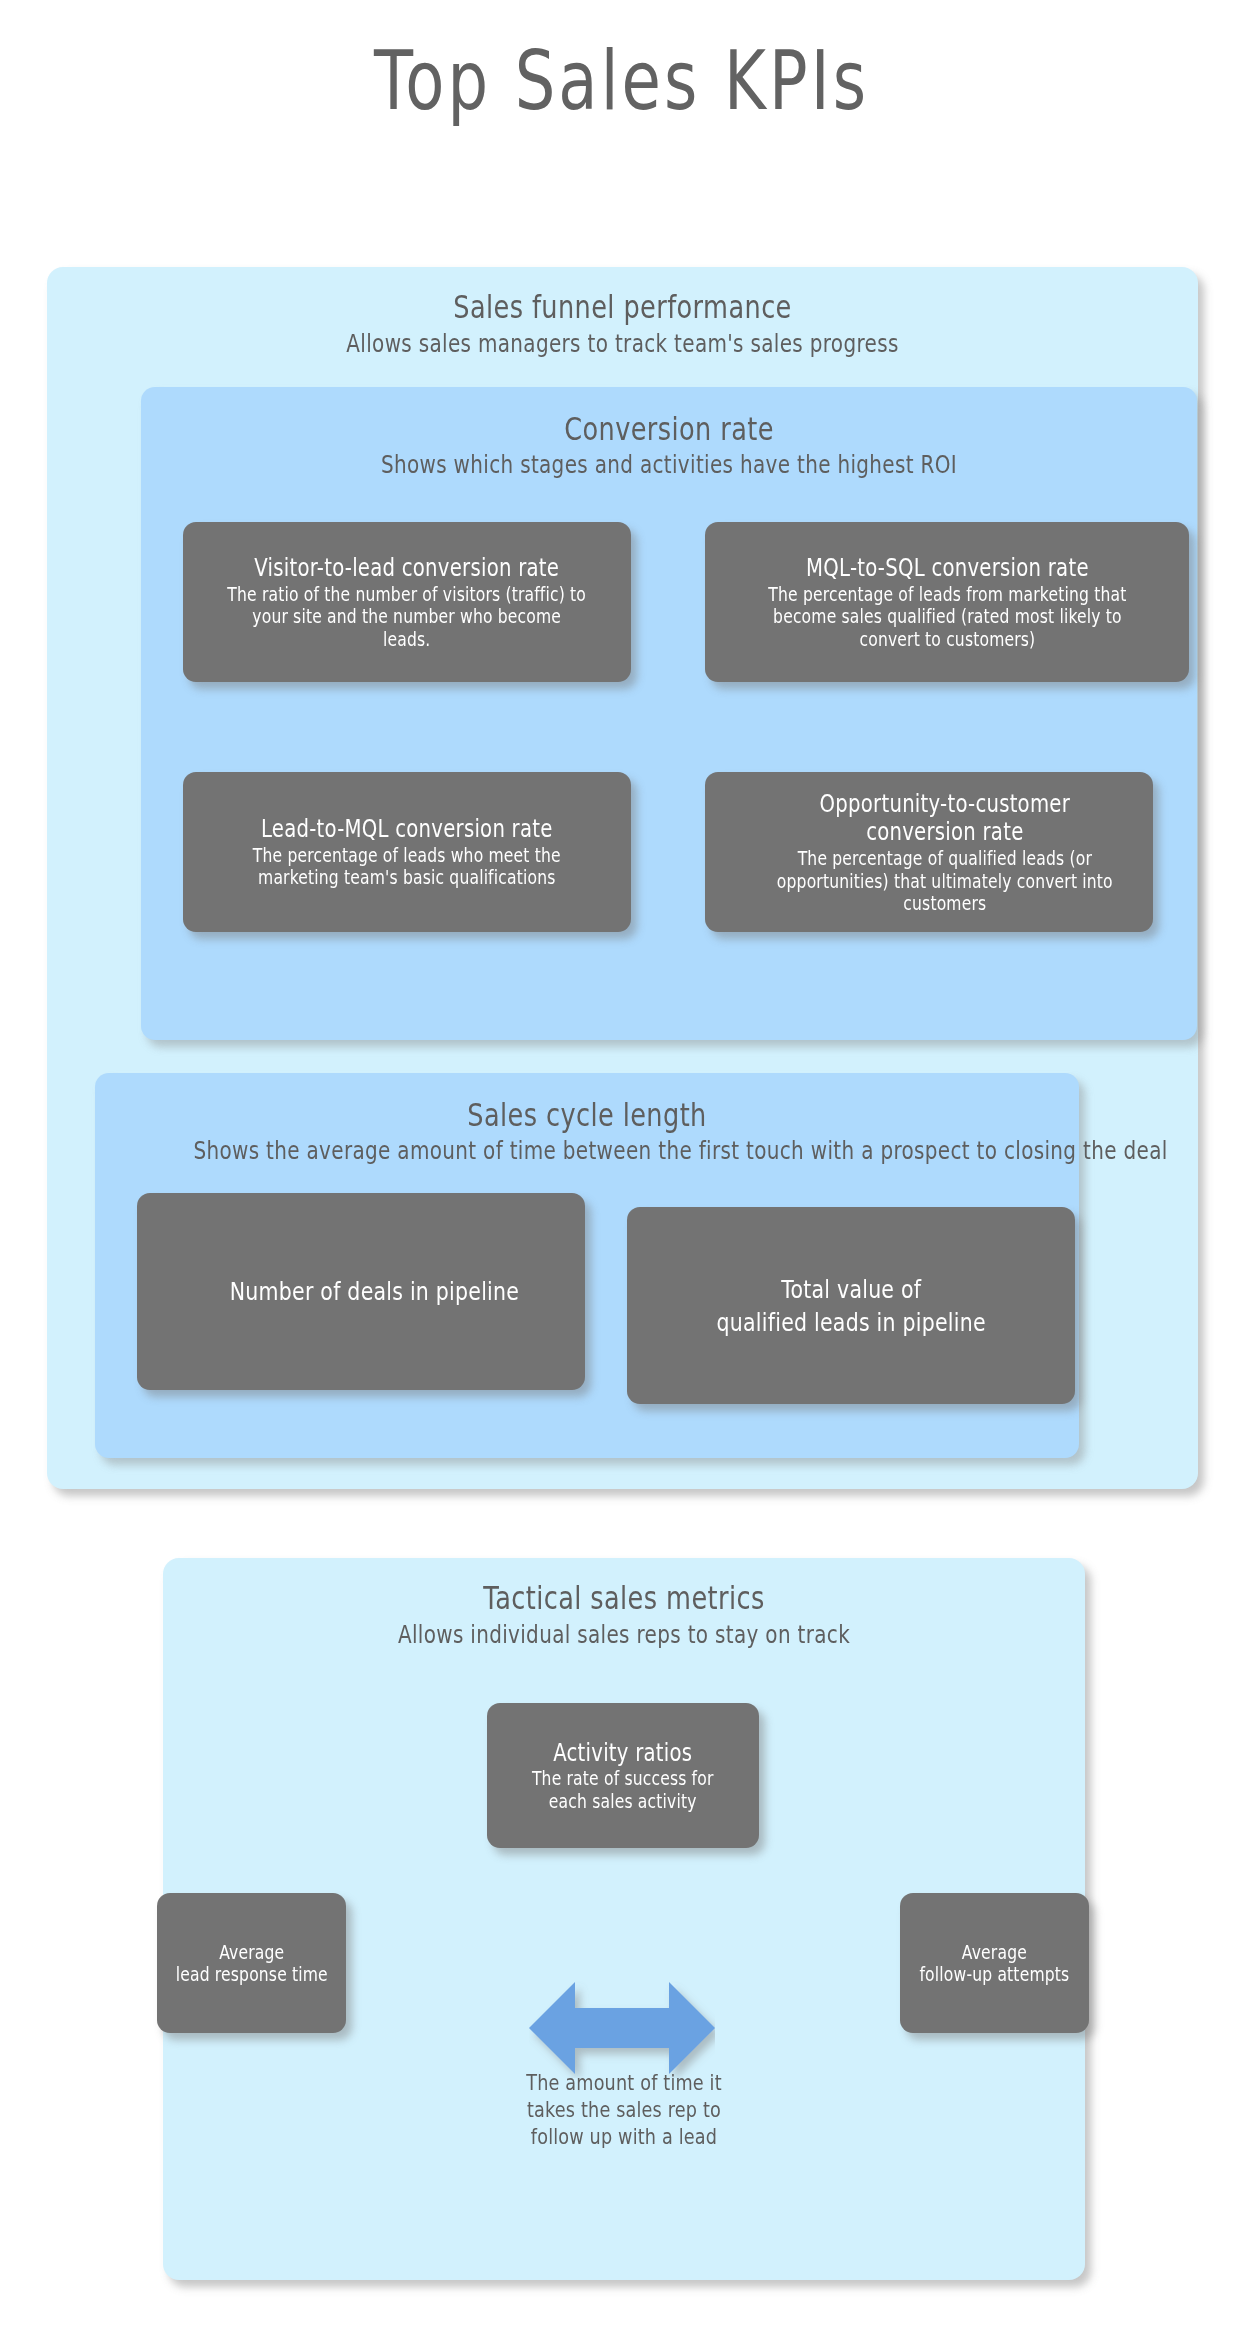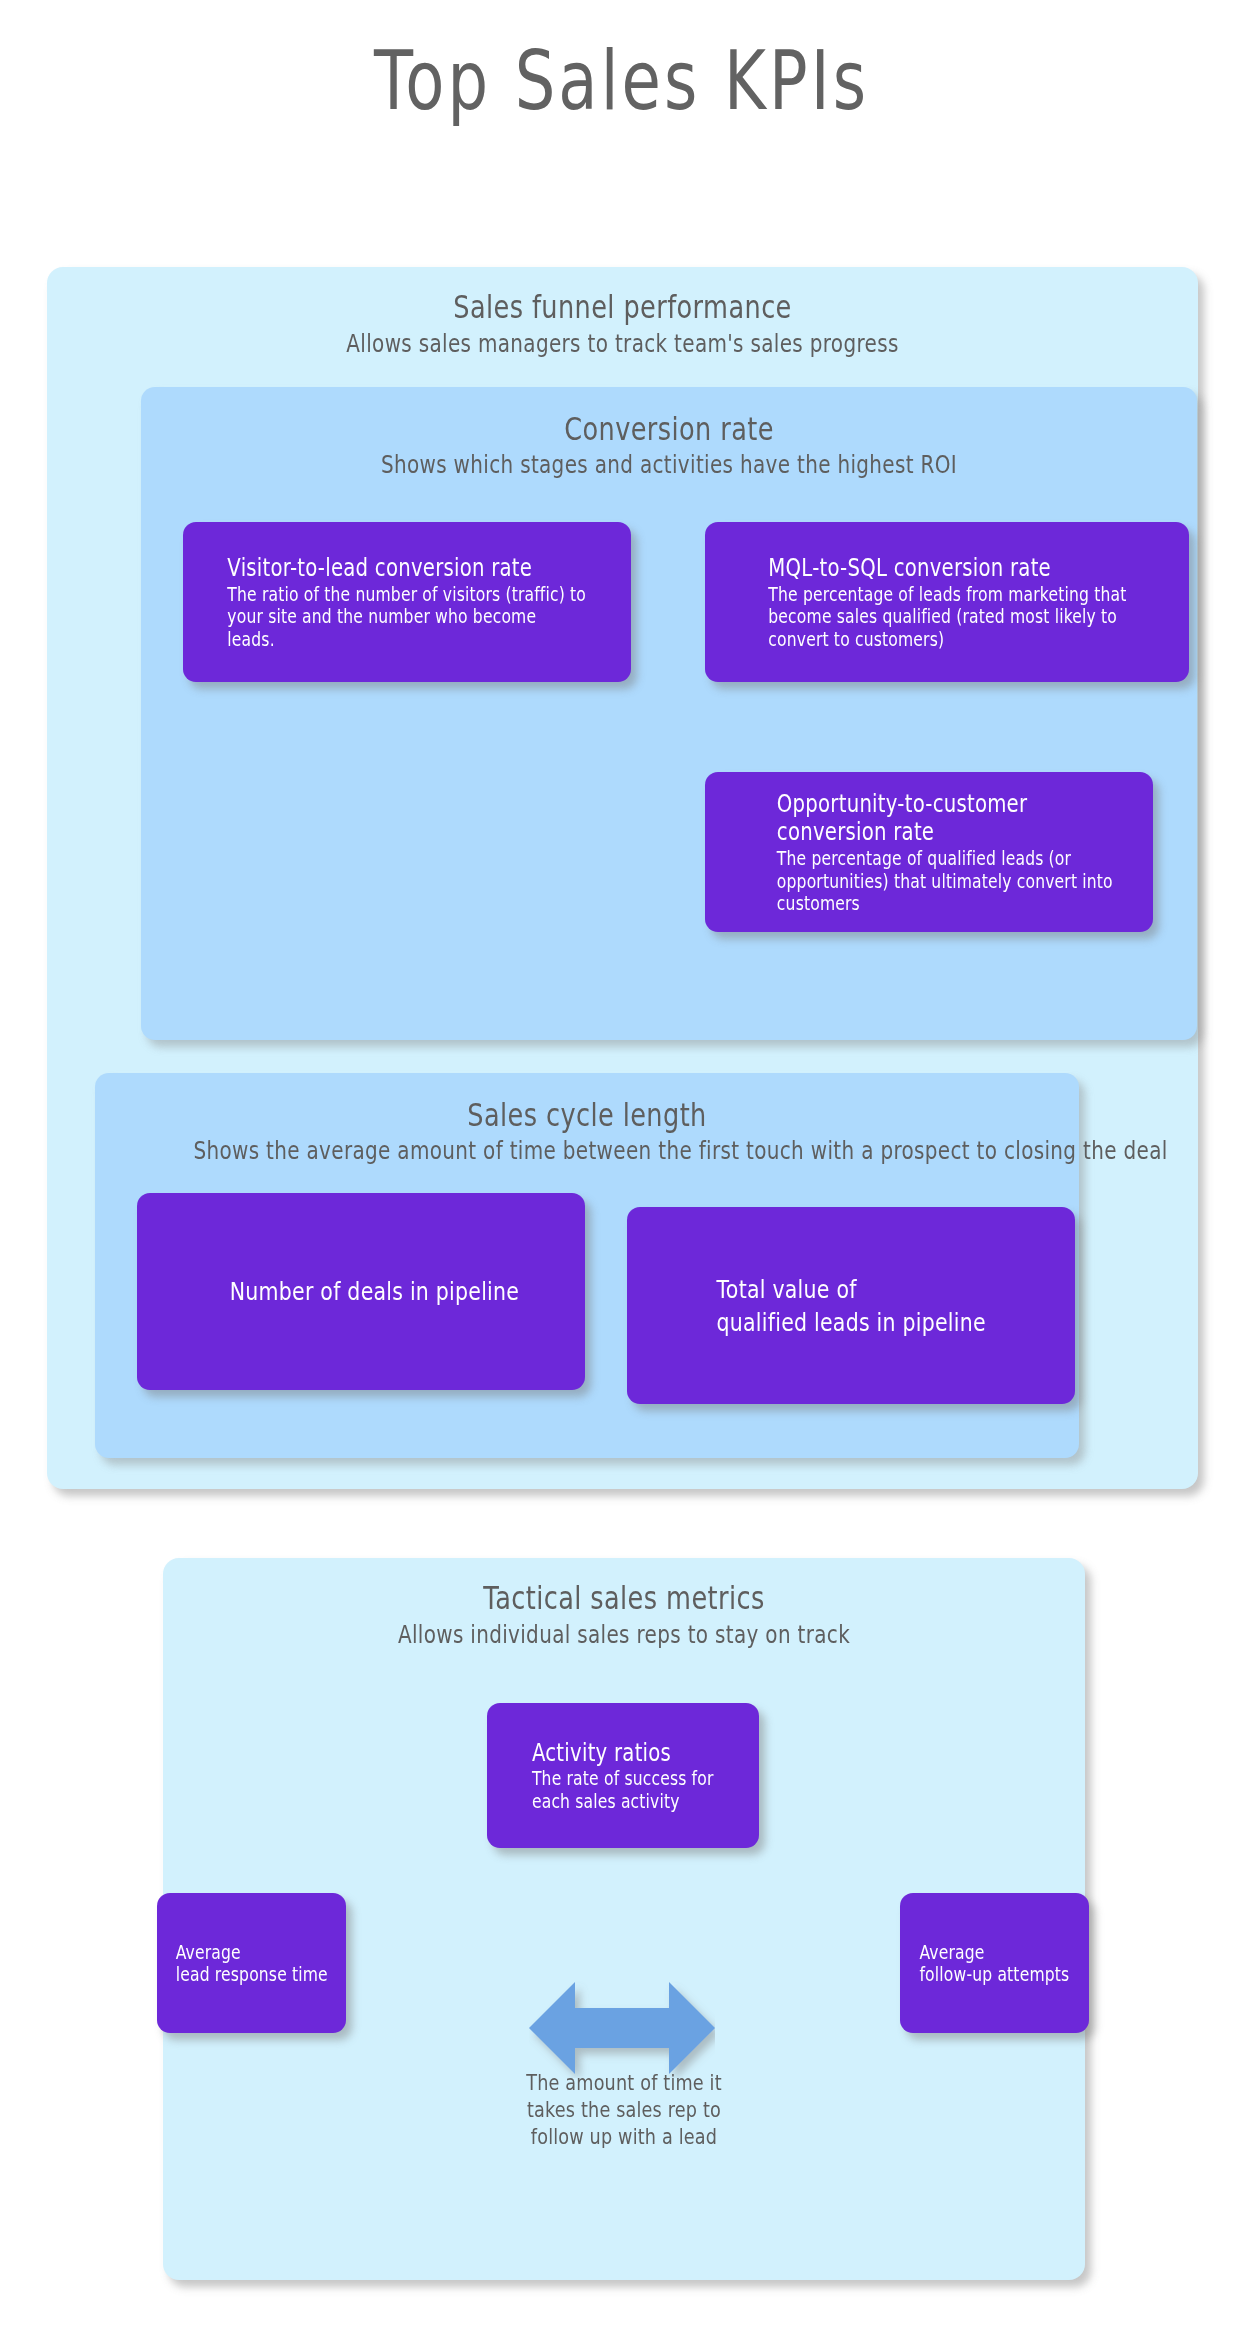--- a/index.html
+++ b/index.html
@@ -66,27 +66,28 @@
   }
   .sec-sub {
     font-size: 25px;
     line-height: 1.2;
     letter-spacing: 0.4px;
   }
 
   
   .kpi-card {
     position: absolute;
-    background: #6d28d9;
+    background: #737373;
     border-radius: 13px;
     box-shadow: 6px 7px 8px rgba(120,120,120,0.45);
     display: flex;
     flex-direction: column;
     align-items: center;
     justify-content: center;
+    text-align: center;
     color: #ffffff;
     box-sizing: border-box;
     padding: 6px 10px;
   }
   .kpi-inner {
     transform: scaleX(0.82);
     transform-origin: center center;
     white-space: nowrap;
   }
   .kpi-title {
@@ -148,20 +149,27 @@
 
     <div class="kpi-card" style="left:564px; top:135px; width:484px; height:160px;">
       <div class="kpi-inner">
         <div class="kpi-title">MQL-to-SQL conversion rate</div>
         <div class="kpi-desc">The percentage of leads from marketing that</div>
         <div class="kpi-desc">become sales qualified (rated most likely to</div>
         <div class="kpi-desc">convert to customers)</div>
       </div>
     </div>
 
+    <div class="kpi-card" style="left:42px; top:385px; width:448px; height:160px;">
+      <div class="kpi-inner">
+        <div class="kpi-title">Lead-to-MQL conversion rate</div>
+        <div class="kpi-desc">The percentage of leads who meet the</div>
+        <div class="kpi-desc">marketing team's basic qualifications</div>
+      </div>
+    </div>
 
     <div class="kpi-card" style="left:564px; top:385px; width:448px; height:160px;padding-left:42px;">
       <div class="kpi-inner">
         <div class="kpi-title">Opportunity-to-customer</div>
         <div class="kpi-title">conversion rate</div>
         <div class="kpi-desc">The percentage of qualified leads (or</div>
         <div class="kpi-desc">opportunities) that ultimately convert into</div>
         <div class="kpi-desc">customers</div>
       </div>
     </div>

